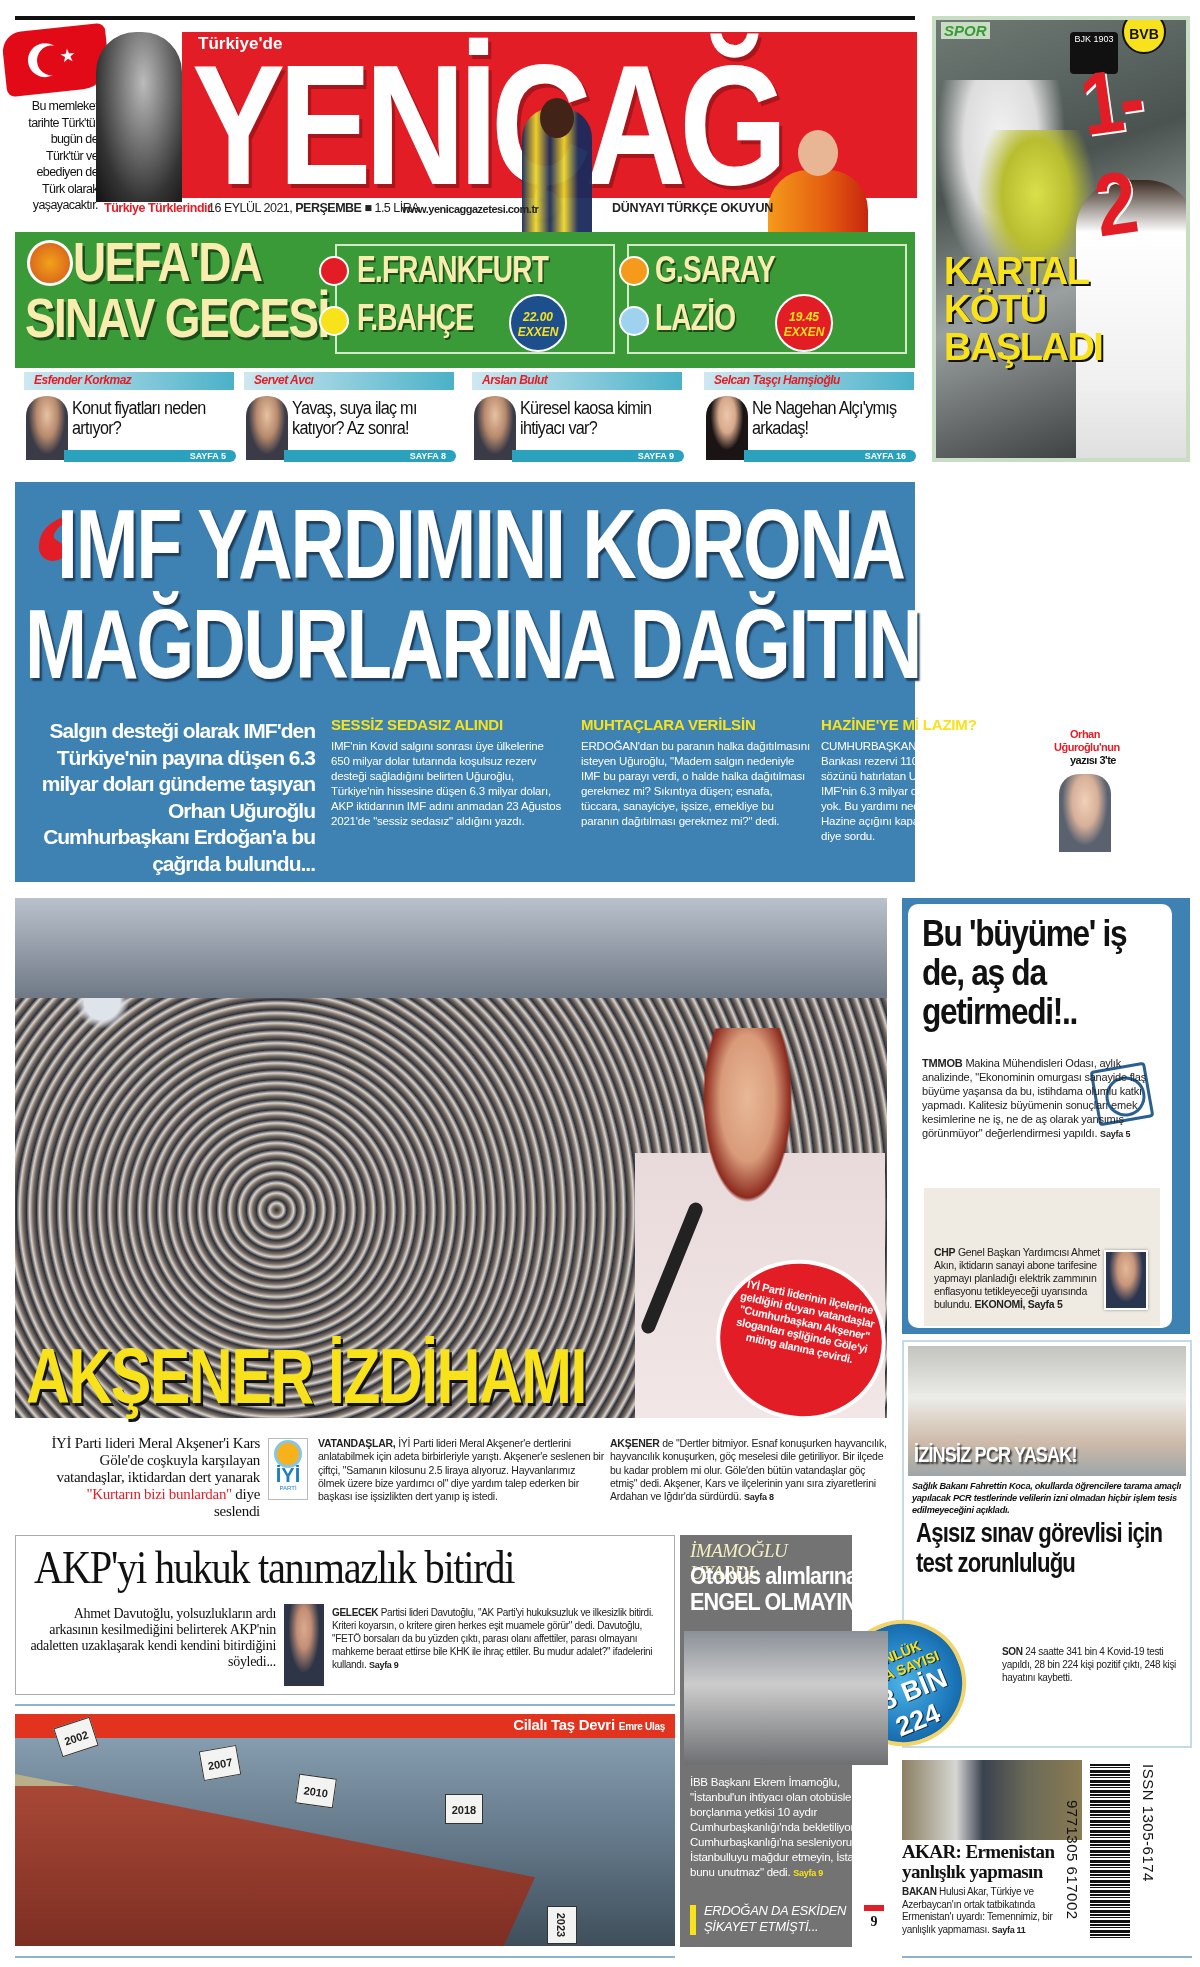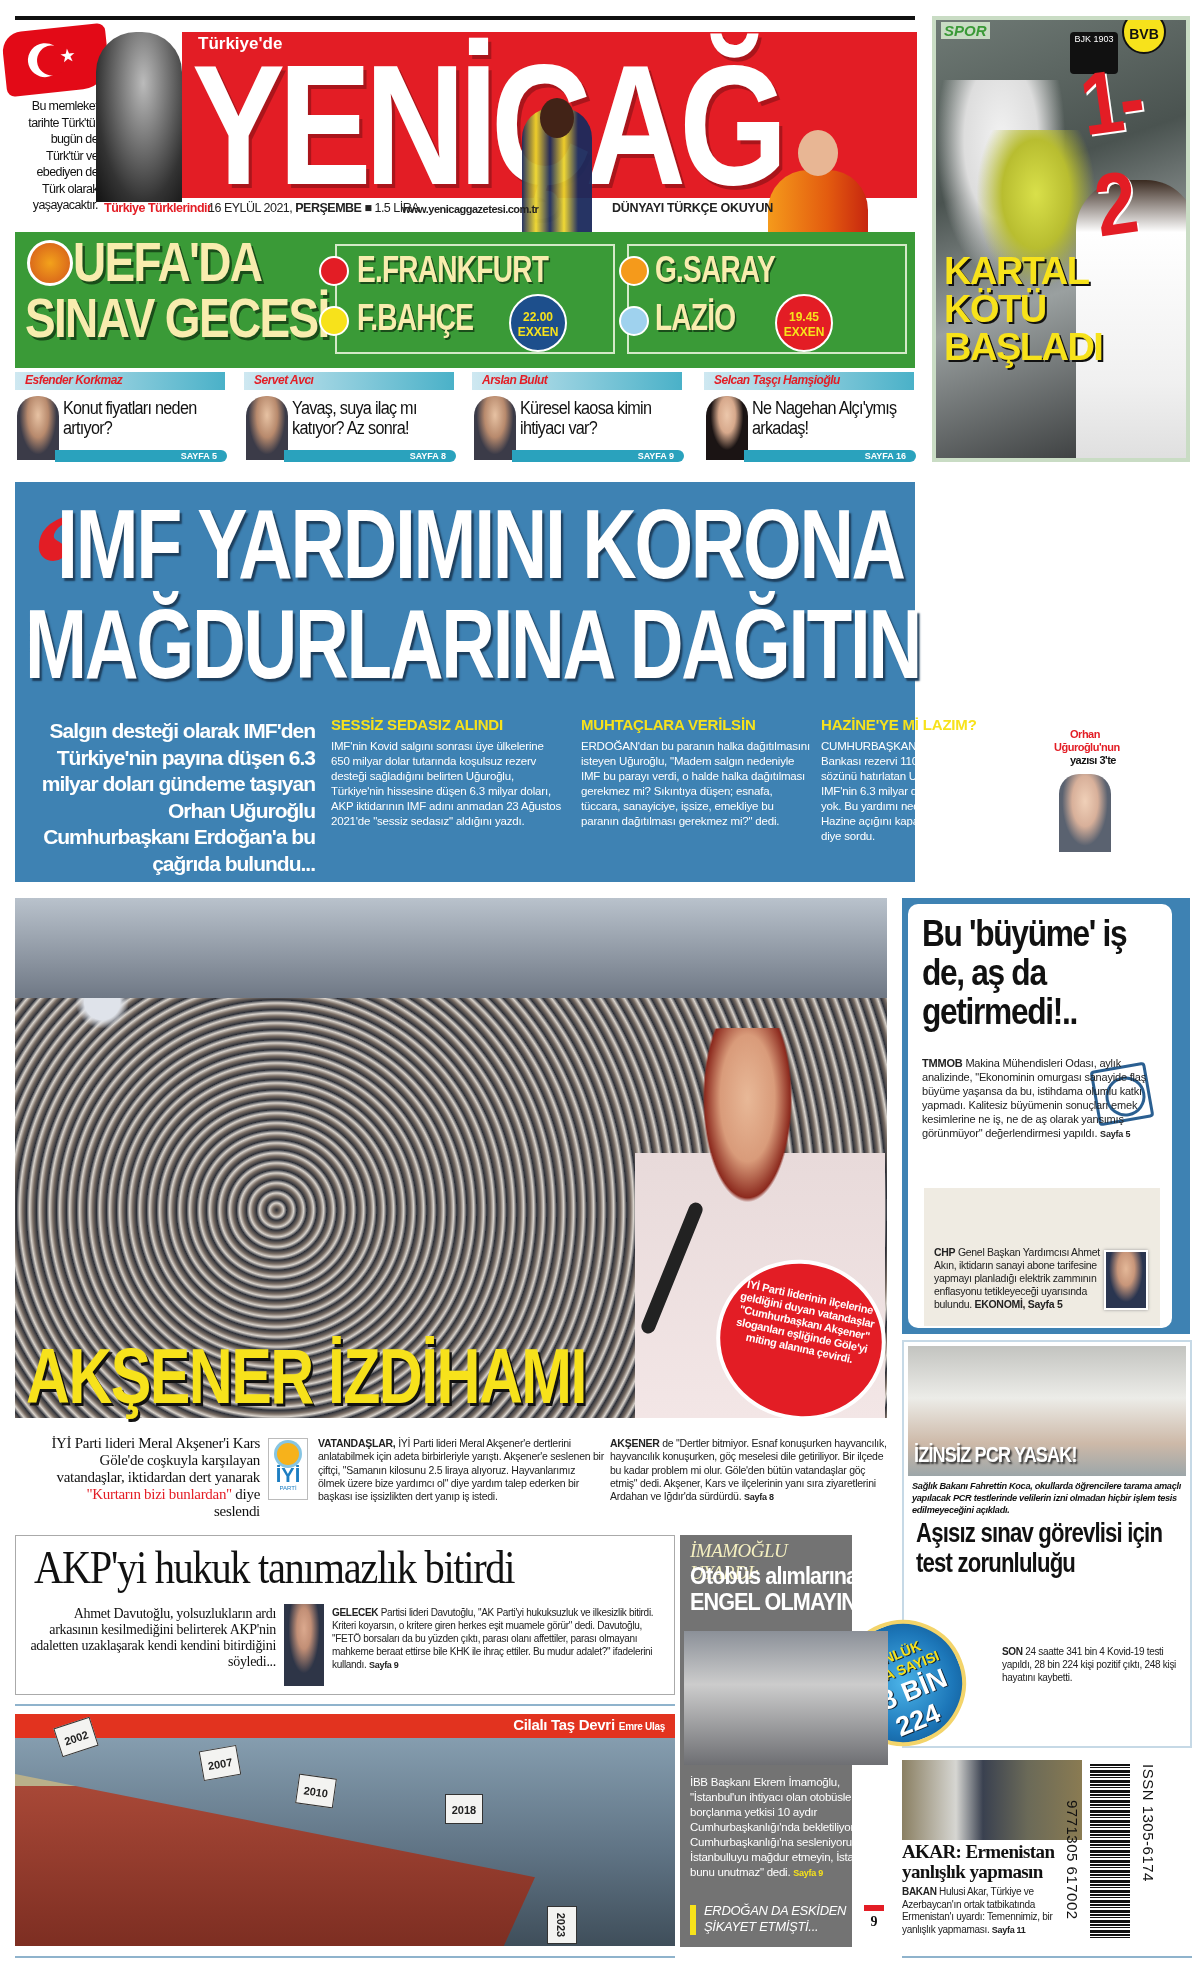--- a/index.html
+++ b/index.html
@@ -37,21 +37,21 @@
 .spor .hl{position:absolute;left:8px;top:232px;color:#f7e21b;font-weight:bold;font-size:38px;line-height:38px;letter-spacing:-1.5px;text-shadow:2px 2px 0 #111}
 .spor .txt{position:absolute;left:10px;top:353px;width:120px;color:#fff;font-weight:bold;font-size:11.5px;line-height:14.5px;letter-spacing:-.3px}
 
 .uefa{left:15px;top:232px;width:900px;height:136px;background:#3a9a37}
 .uefa .ball{position:absolute;left:12px;top:8px;width:46px;height:46px;border-radius:50%;background:radial-gradient(circle,#f3a21b,#d2551a);border:3px solid #fff}
 .uefa .t1{position:absolute;left:58px;top:0;color:#f8ecae;font-weight:bold;font-size:56px;line-height:60px;letter-spacing:-2px;transform:scaleX(.82);transform-origin:left top;text-shadow:3px 3px 0 #1a4d1a}
 .uefa .t2{position:absolute;left:10px;top:56px;color:#f8ecae;font-weight:bold;font-size:56px;line-height:60px;letter-spacing:-2px;transform:scaleX(.82);transform-origin:left top;text-shadow:3px 3px 0 #1a4d1a}
 .uefa .box{position:absolute;border:2px solid #d4e9c8;height:110px;top:12px}
 .uefa .team{position:absolute;color:#f8ecae;font-weight:bold;font-size:36px;line-height:40px;letter-spacing:-1px;transform:scaleX(.78);transform-origin:left top;text-shadow:2px 2px 0 #1a4d1a}
 .uefa .crest{position:absolute;width:30px;height:30px;border-radius:50%;border:2px solid #fff}
-.uefa .time{position:absolute;width:58px;height:58px;border-radius:50%;color:#f7e21b;font-weight:bold;font-size:12px;text-align:center;line-height:15px;padding-top:14px;border:2px solid #fff}
+.uefa .time{position:absolute;width:58px;height:58px;border-radius:50%;color:#f7e21b;font-weight:bold;font-style:italic;font-size:12px;text-align:center;line-height:15px;padding-top:14px;border:2px solid #fff}
 
 .col{position:absolute;top:372px;width:212px;height:90px}
 .col .bar{position:absolute;left:0;top:0;width:210px;height:18px;background:linear-gradient(90deg,#cfe8f1,#4ab1c8)}
 .col .name{position:absolute;left:10px;top:1px;color:#e31d25;font-weight:bold;font-style:italic;font-size:12px;letter-spacing:-.5px}
 .col .face{position:absolute;left:2px;top:24px;width:42px;height:64px;border-radius:20px 20px 0 0;background:radial-gradient(ellipse at 50% 30%,#e7c2a3 0,#b88a6d 35%,#3b3b48 62%)}
 .col .title{position:absolute;left:48px;top:26px;font-size:18px;line-height:20px;color:#111;letter-spacing:-.8px;transform:scaleX(.9);transform-origin:left top;width:180px}
 .col .sayfa{position:absolute;left:40px;top:78px;width:172px;height:12px;background:#2aa2bd;border-radius:0 8px 8px 0;color:#fff;font-weight:bold;font-size:9px;text-align:right;padding-right:10px;line-height:12px}
 
 .imf{left:15px;top:482px;width:900px;height:400px;background:#3e82b3}
 .imf .quote{position:absolute;left:12px;top:8px;width:30px;height:100px;color:#e31d25;font-size:150px;line-height:150px;font-family:"Liberation Serif",serif;font-weight:bold}
@@ -192,21 +192,21 @@
   <div class="crest" style="left:604px;top:24px;background:#f59a1b"></div>
   <div class="crest" style="left:604px;top:74px;background:#9fd2ee"></div>
   <div class="team" style="left:640px;top:18px">G.SARAY</div>
   <div class="team" style="left:640px;top:66px">LAZİO</div>
   <div class="time" style="left:760px;top:62px;background:#e31d25">
       <div>19.45</div>
       <div>EXXEN</div>
     </div>
 </div>
 
-<div class="col" style="left:15px">
+<div class="col" style="left:24px">
   <div class="bar"></div>
     <div class="name">Esfender Korkmaz</div>
   <div class="face"></div>
   <div class="title">Konut fiyatları neden artıyor?</div>
   <div class="sayfa">SAYFA 5</div>
 </div>
 <div class="col" style="left:244px">
   <div class="bar"></div>
     <div class="name">Servet Avcı</div>
   <div class="face"></div>

